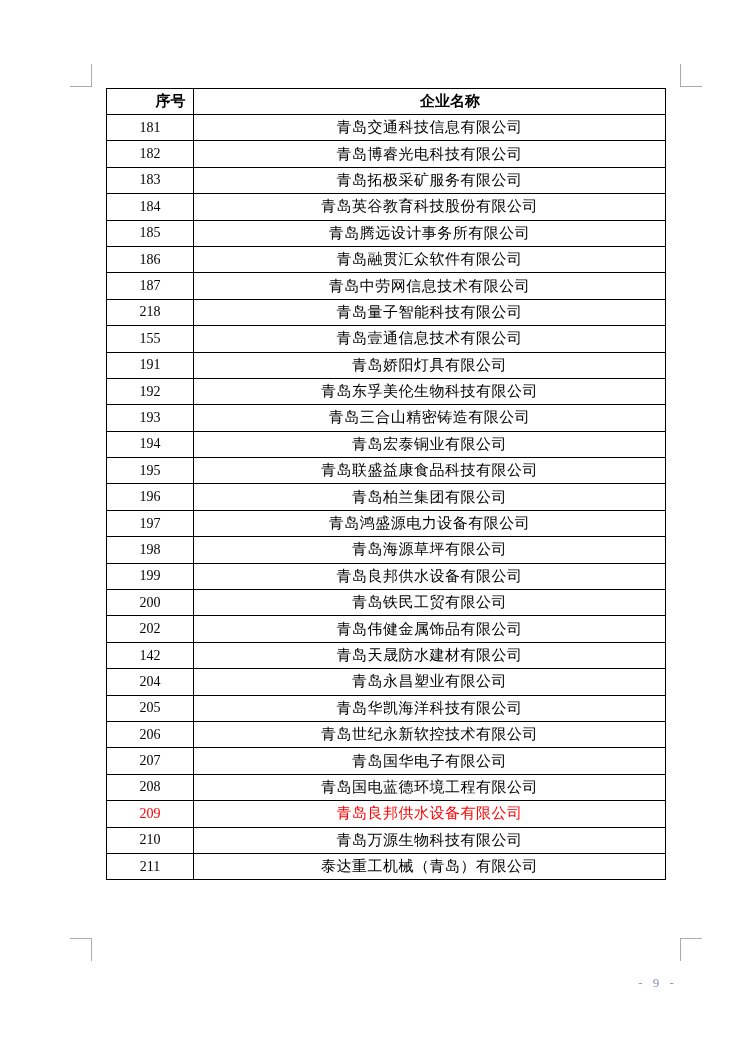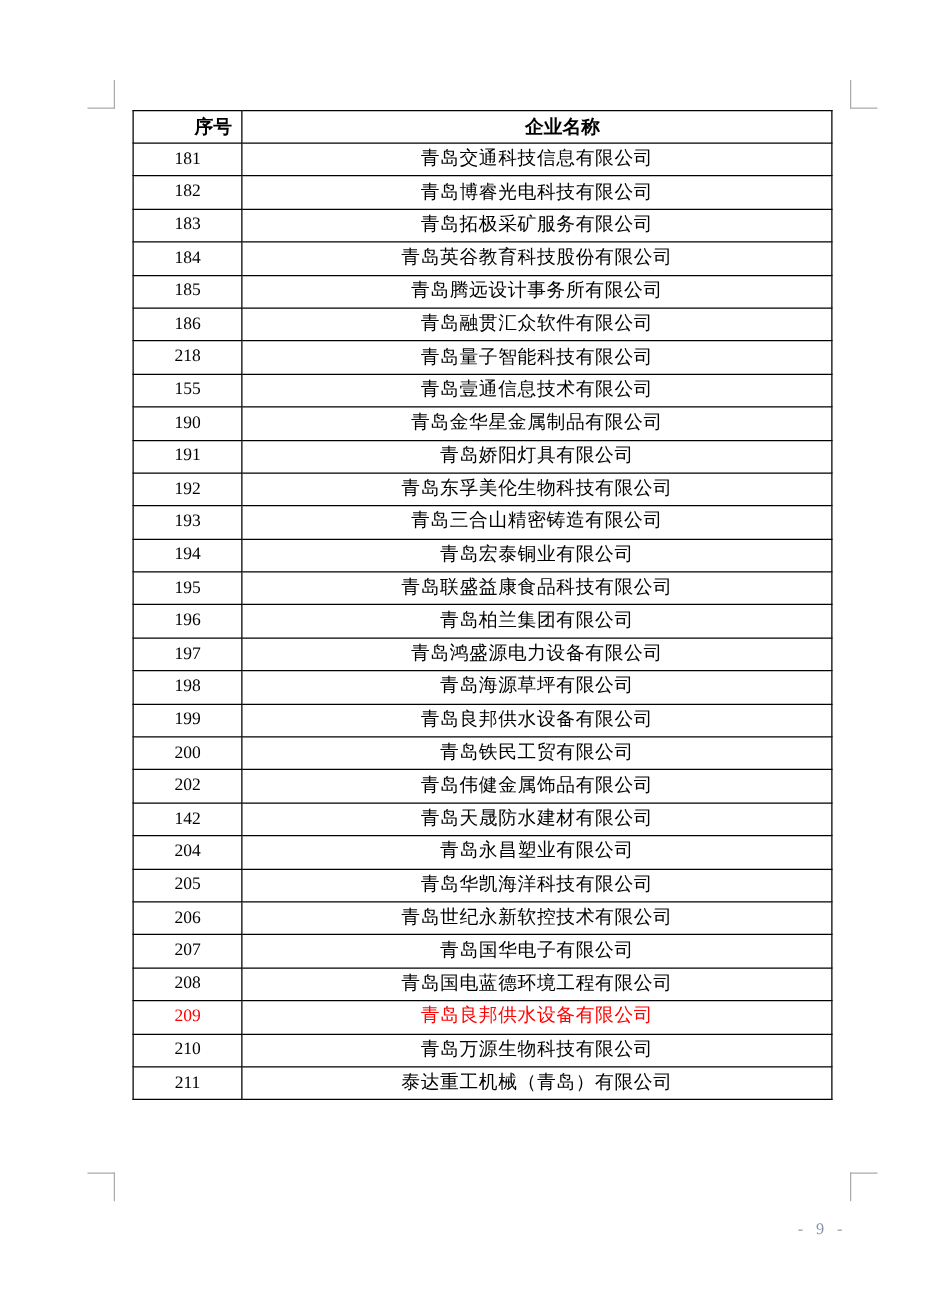--- a/index.html
+++ b/index.html
@@ -118,35 +118,35 @@
         <tr>
           <td class="cell-no">185</td>
           <td class="cell-name">青岛腾远设计事务所有限公司</td>
         </tr>
 
         <tr>
           <td class="cell-no">186</td>
           <td class="cell-name">青岛融贯汇众软件有限公司</td>
         </tr>
 
+        <tr>
+          <td class="cell-no">187</td>
+          <td class="cell-name">青岛中劳网信息技术有限公司</td>
+        </tr>
 
         <tr>
           <td class="cell-no">218</td>
           <td class="cell-name">青岛量子智能科技有限公司</td>
         </tr>
 
         <tr>
           <td class="cell-no">155</td>
           <td class="cell-name">青岛壹通信息技术有限公司</td>
         </tr>
 
-        <tr>
-          <td class="cell-no">190</td>
-          <td class="cell-name">青岛金华星金属制品有限公司</td>
-        </tr>
 
         <tr>
           <td class="cell-no">191</td>
           <td class="cell-name">青岛娇阳灯具有限公司</td>
         </tr>
 
         <tr>
           <td class="cell-no">192</td>
           <td class="cell-name">青岛东孚美伦生物科技有限公司</td>
         </tr>

